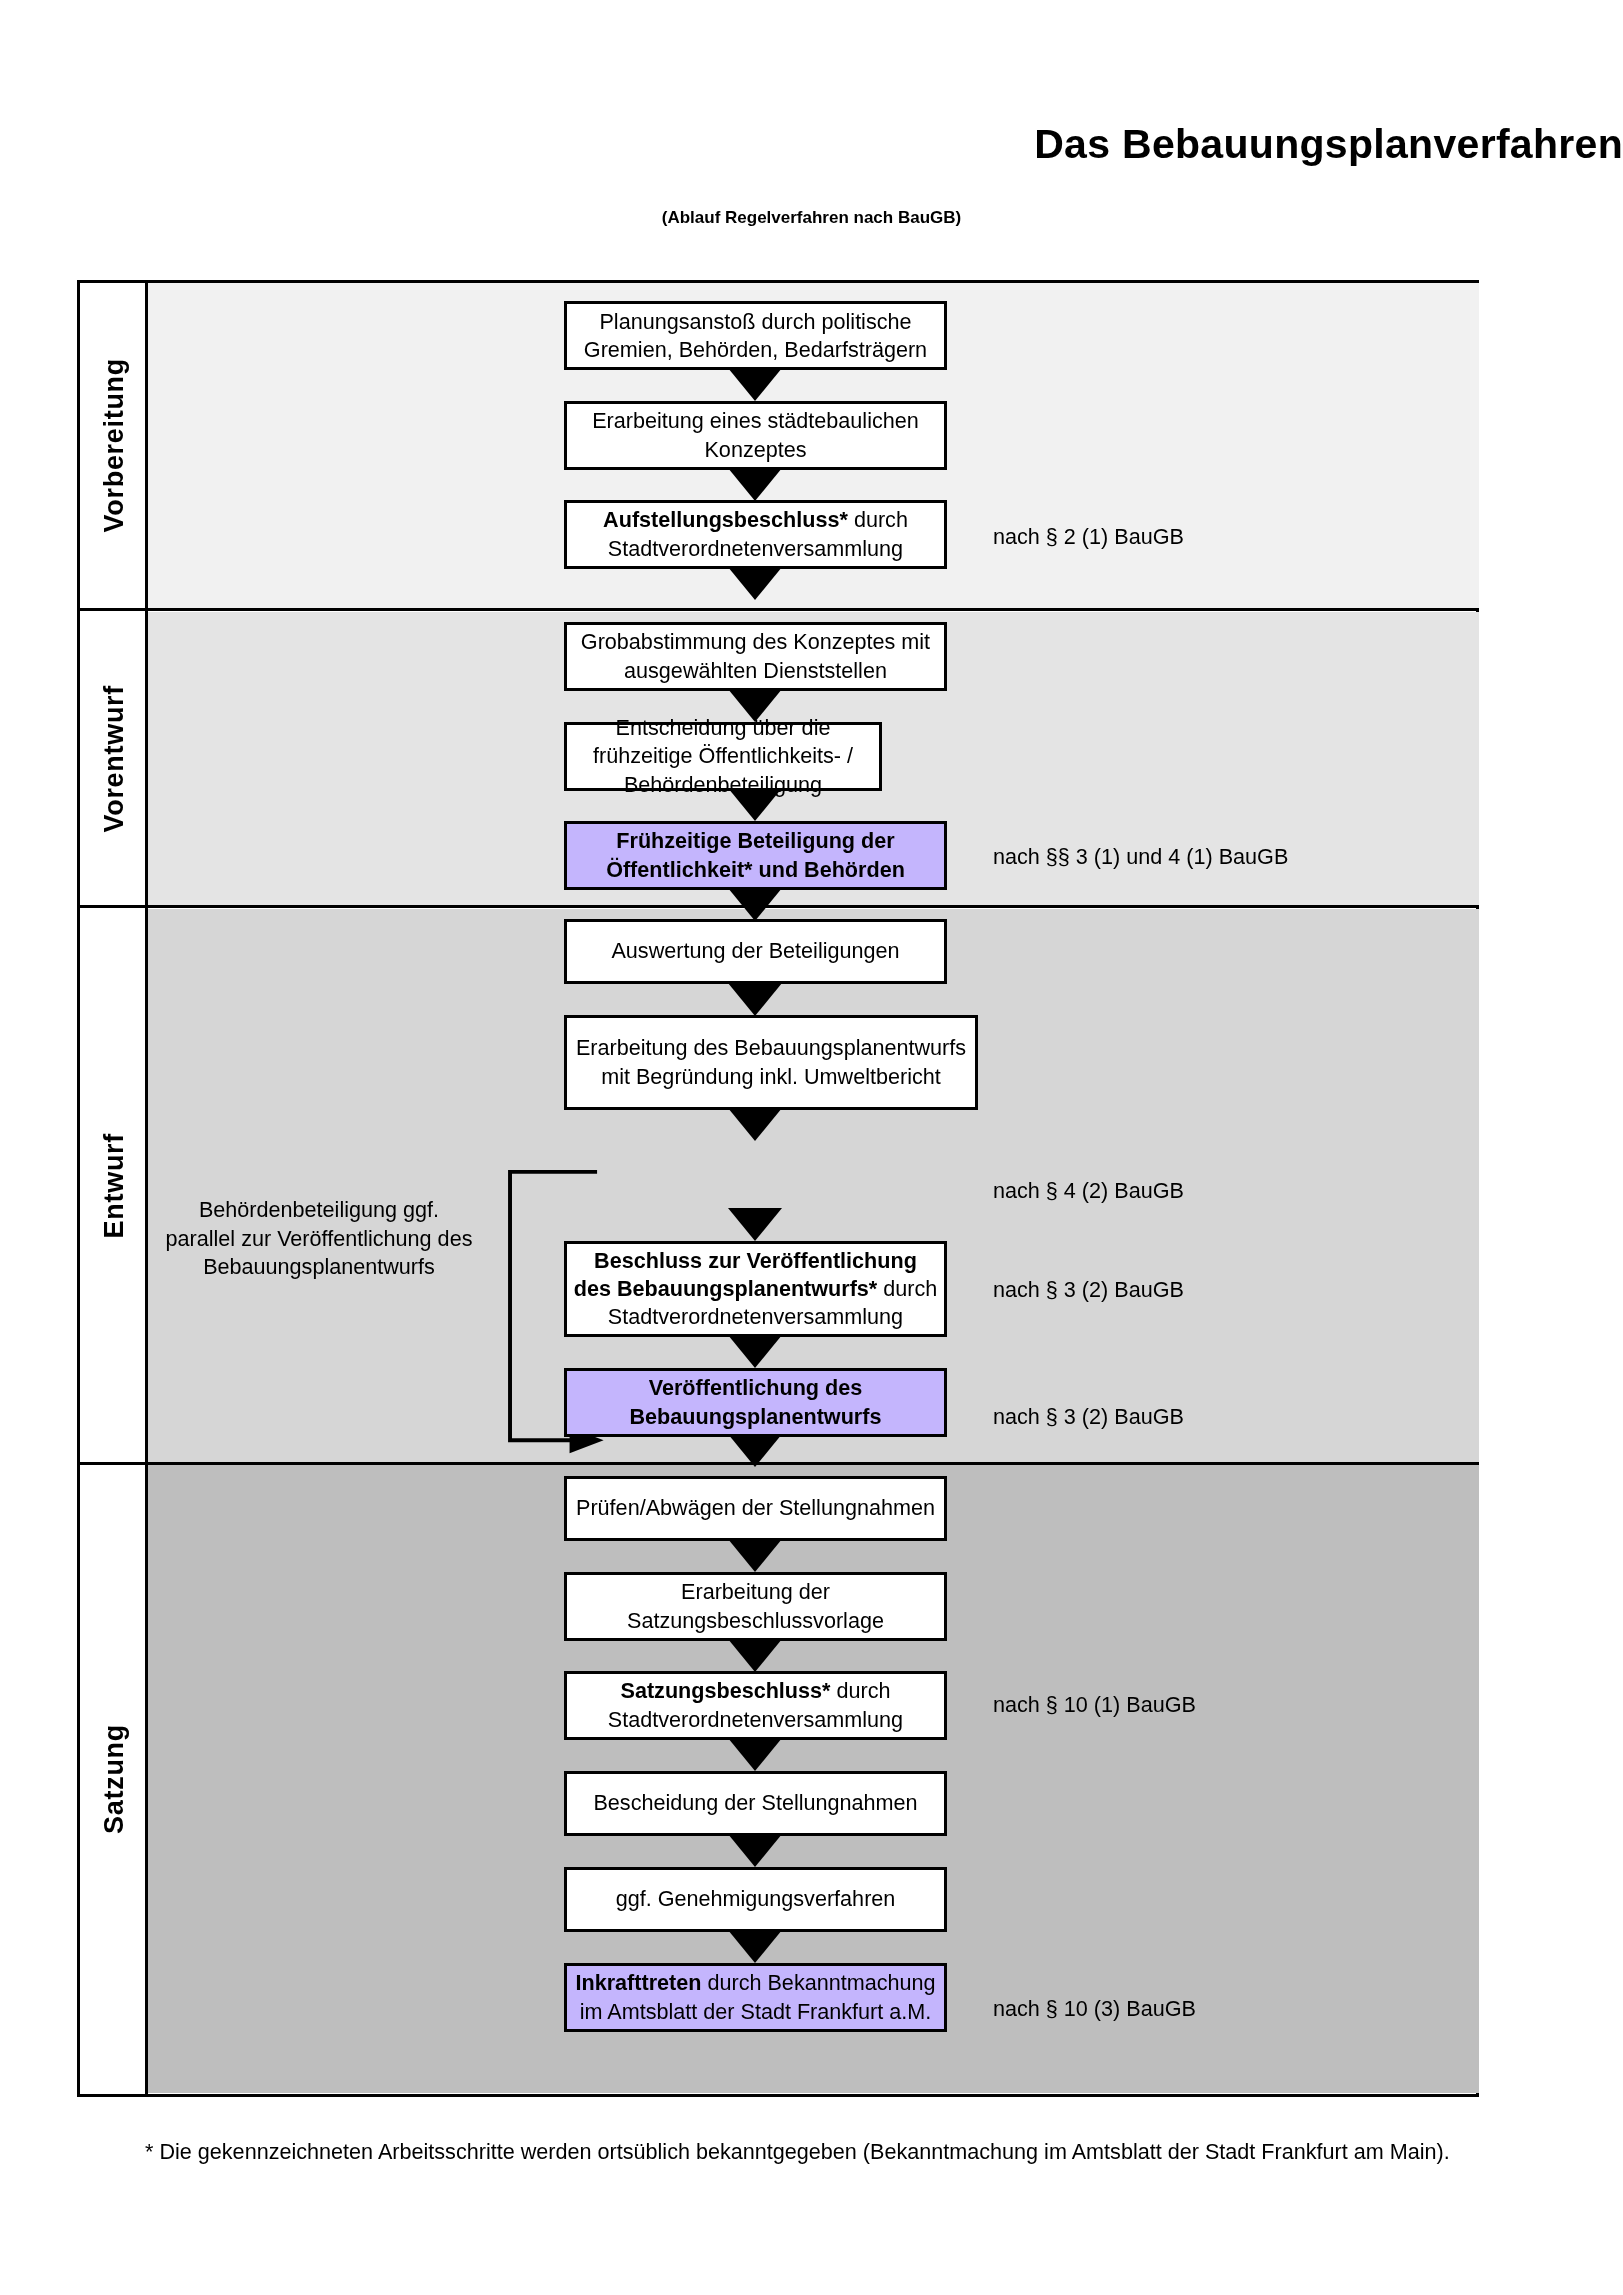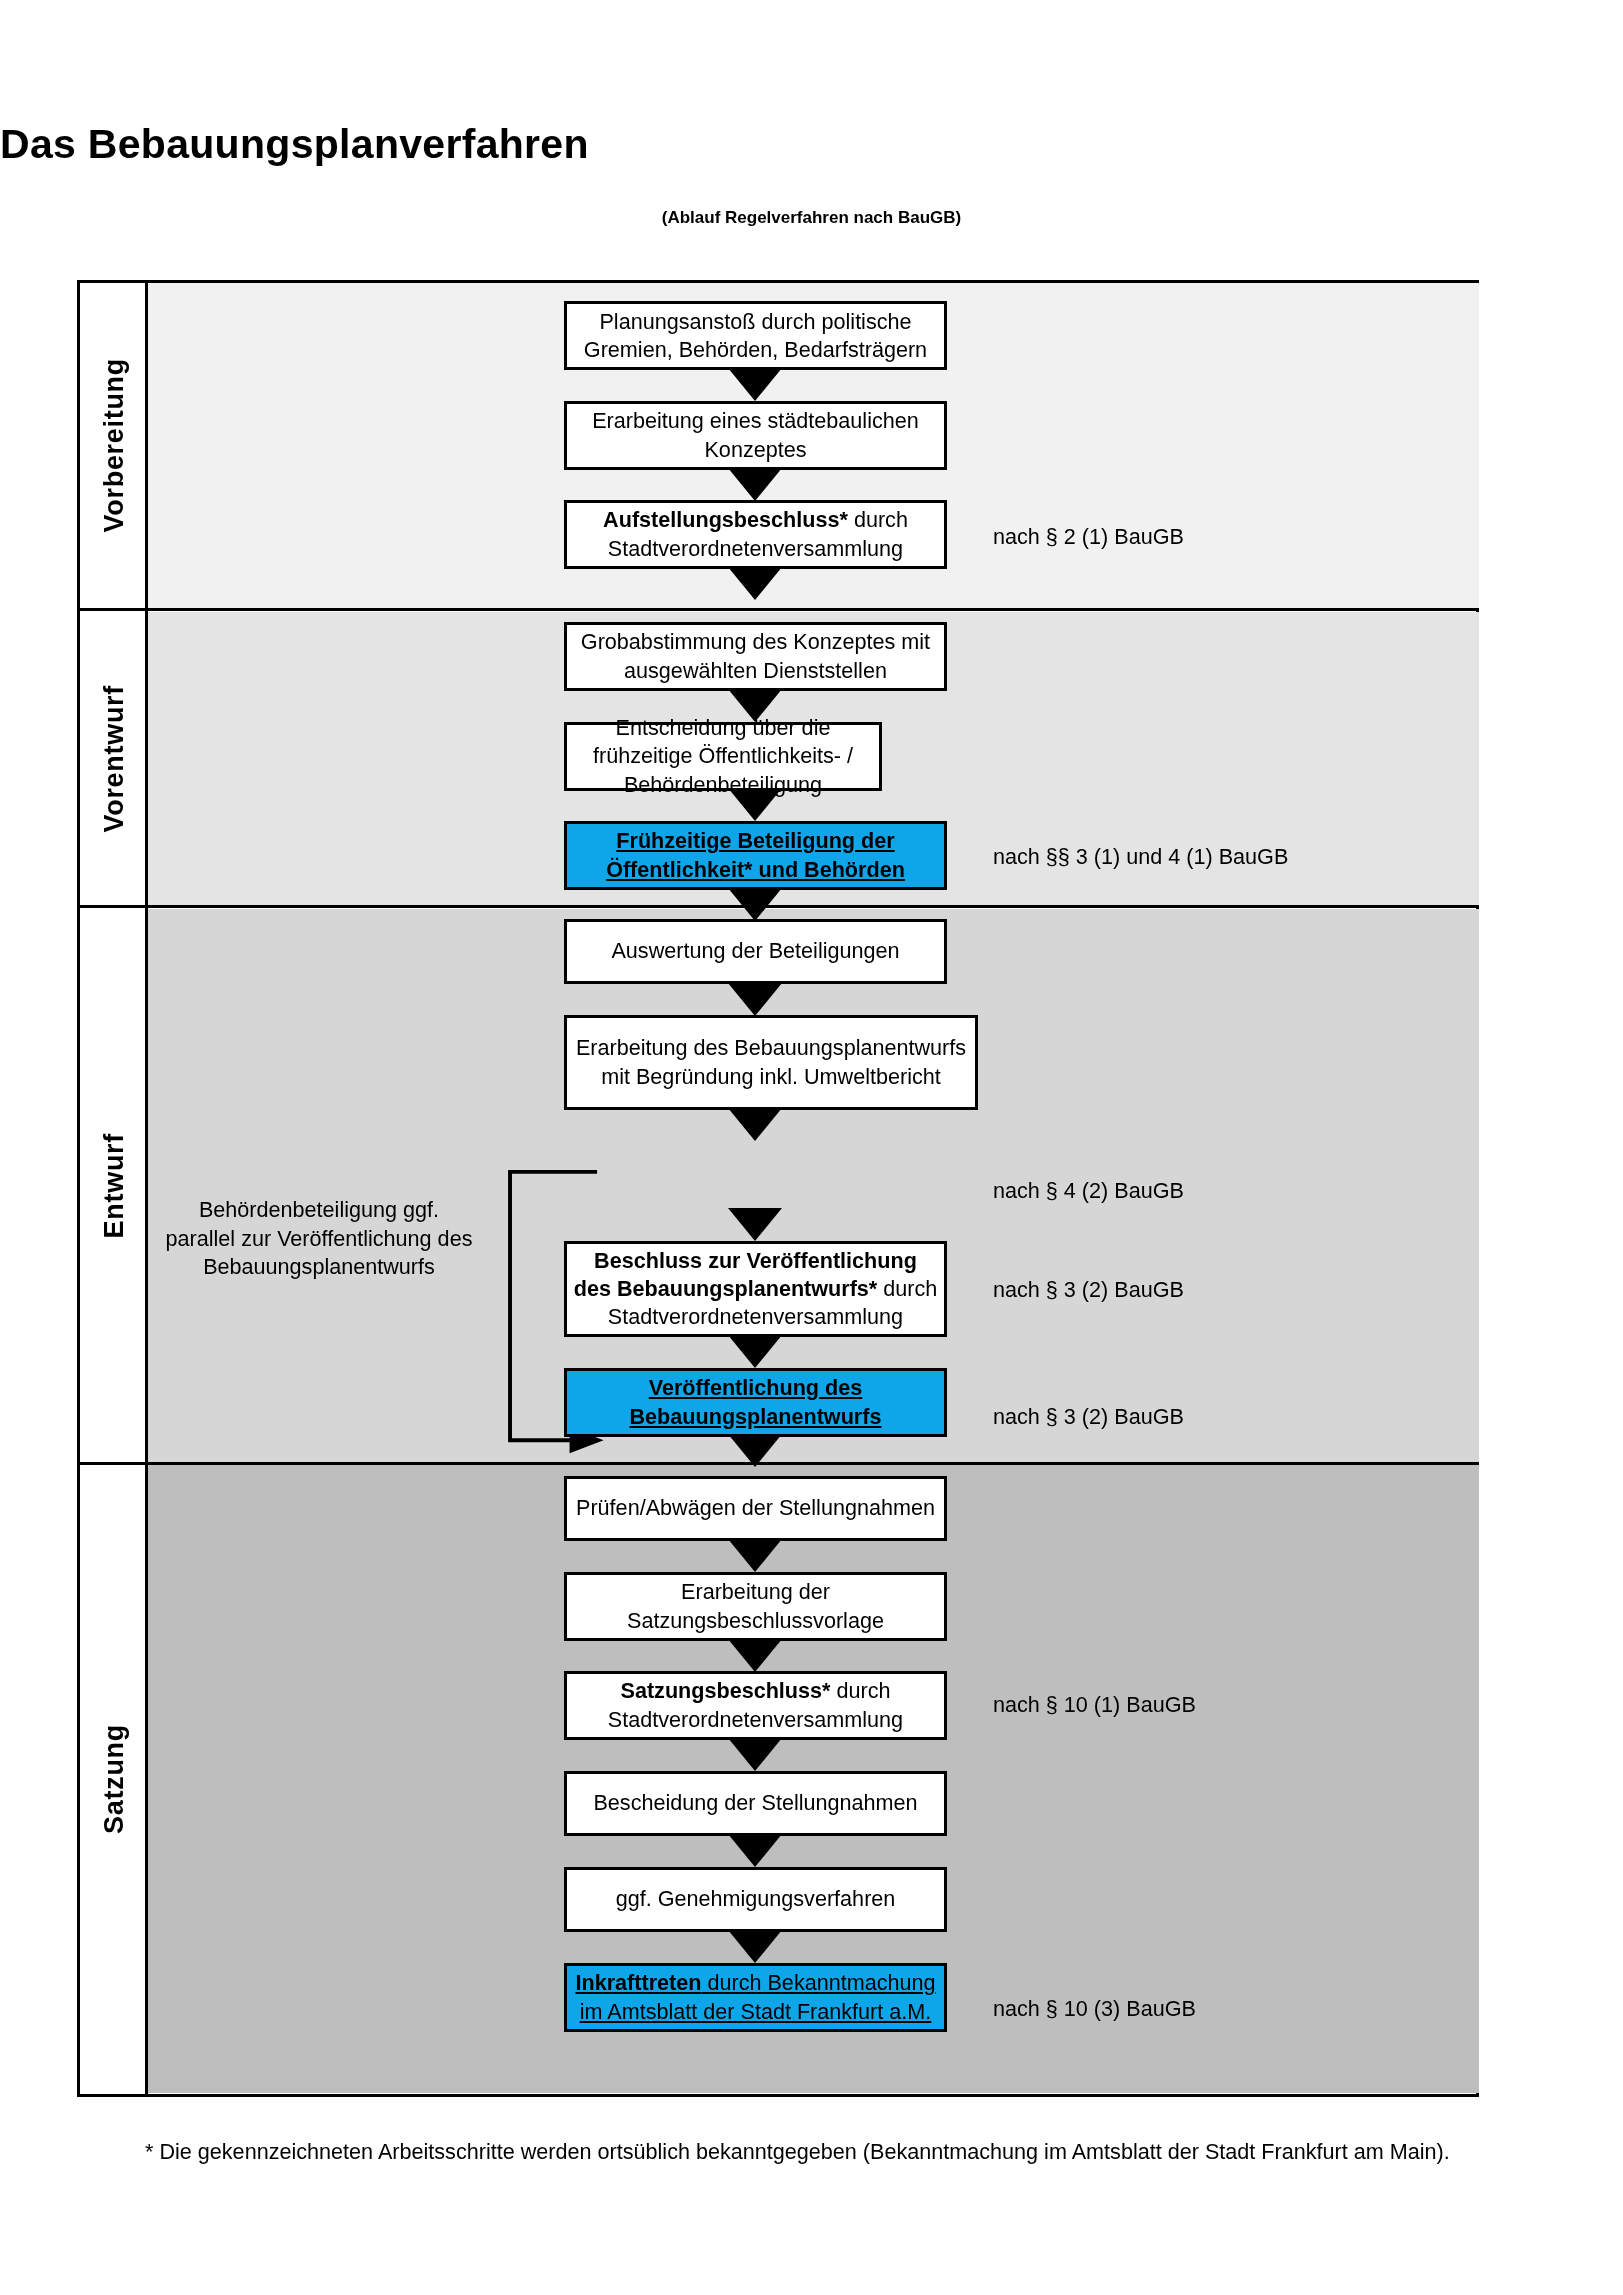--- a/index.html
+++ b/index.html
@@ -6,21 +6,21 @@
   body{
     width:1623px;height:2295px;position:relative;
     font-family:"Liberation Sans", sans-serif;
     color:#000;
     -webkit-font-smoothing:none;
   }
 
   
   #title{
     position:absolute; left:0; top:121px; width:1623px;
-    text-align:left; font-size:41px; font-weight:bold; letter-spacing:0.3px;
+    text-align:right; font-size:41px; font-weight:bold; letter-spacing:0.3px;
   }
   #subtitle{
     position:absolute; left:0; top:208px; width:1623px;
     text-align:center; font-size:17px; font-weight:bold;
   }
 
   
   #frame{
     position:absolute; left:77px; top:280px;
     width:1402px; height:1817px;
@@ -59,21 +59,21 @@
   .pbox{
     position:absolute;
     border:3.3px solid #000;
     box-sizing:border-box;
     background:#ffffff;
     display:flex; align-items:center; justify-content:center;
     text-align:center;
     font-size:21.6px; line-height:1.30;
     padding:2.6px 6.5px;
   }
-  .pbox.blue{ background:#0ea5e9;text-decoration:underline; }
+  .pbox.blue{ background:#c4b5fd; }
   .pbox b{ font-weight:bold; }
 
   
   .arrow{
     position:absolute;
     width:0;height:0;
     border-left:27.5px solid transparent;
     border-right:27.5px solid transparent;
     border-top:33px solid #000;
   }

